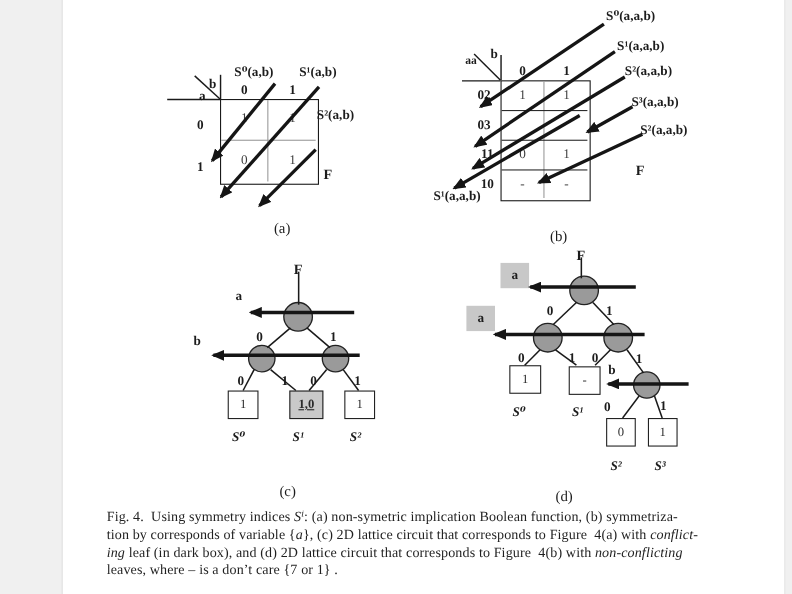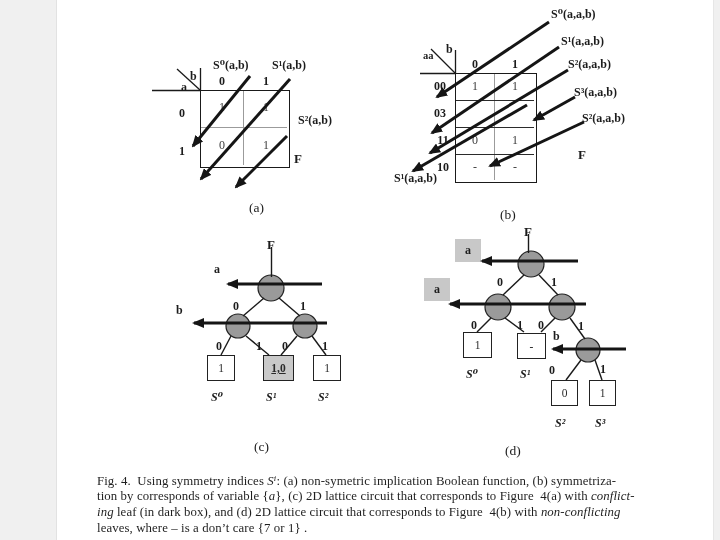--- a/index.html
+++ b/index.html
@@ -17,21 +17,21 @@
   .box{position:absolute;border:1.3px solid #222;background:#fff;z-index:1;
        display:flex;align-items:center;justify-content:center;
        font-family:"Liberation Serif","DejaVu Serif",serif;font-size:11.5px;color:#2a2a2a;}
   .box.shaded{background:#c9c9c9;font-weight:bold;}
   .varbox{position:absolute;background:#c8c8c8;z-index:1;display:flex;align-items:center;justify-content:center;
        font-family:"Liberation Serif","DejaVu Serif",serif;font-size:12px;font-weight:bold;color:#1c1c1c;}
   .gridline{position:absolute;z-index:1;}
   .outline{position:absolute;border:1.4px solid #1a1a1a;background:transparent;z-index:1;}
   svg.overlay{position:absolute;left:0;top:0;z-index:3;pointer-events:none;}
   .cap{position:absolute;left:97px;font-size:12.8px;color:#1f1f1f;letter-spacing:0.1px;z-index:2;
-       font-family:"Liberation Serif","DejaVu Serif",serif;white-space:pre;margin-top:10px;}
+       font-family:"Liberation Serif","DejaVu Serif",serif;white-space:pre;}
 </style>
 </head>
 <body>
 
 <div class="screen">
   <div class="strip left"></div>
   <div class="strip right"></div>
 
   <svg class="overlay" width="720" height="540">
     <defs>
@@ -120,37 +120,37 @@
     <span class="t b ctr" style="left:174px;top:107px;width:16px;">0</span>
     <span class="t b ctr" style="left:174px;top:145px;width:16px;">1</span>
 
     <span class="t gray ctr" style="left:208px;top:101px;width:28px;">1</span>
     <span class="t gray ctr" style="left:252px;top:101px;width:28px;">1</span>
     <span class="t gray ctr" style="left:208px;top:139px;width:28px;">0</span>
     <span class="t gray ctr" style="left:252px;top:139px;width:28px;">1</span>
 
     <span class="t b" style="left:213px;top:59px;">S⁰(a,b)</span>
     <span class="t b" style="left:272px;top:59px;">S¹(a,b)</span>
-    <span class="t b" style="left:288px;top:114px;margin-left:10px;">S²(a,b)</span>
+    <span class="t b" style="left:288px;top:98px;">S²(a,b)</span>
     <span class="t b" style="left:294px;top:152px;font-size:13px;">F</span>
     <span class="t" style="left:249px;top:201px;font-size:13.5px;">(a)</span>
   </div>
 
   <div>
     <div class="outline" style="left:455px;top:73px;width:80px;height:108px;"></div>
     <div class="gridline" style="left:494px;top:74px;width:1px;height:106px;background:#9b9b9b;"></div>
     <div class="gridline" style="left:456px;top:100px;width:78px;height:1px;background:#2b2b2b;"></div>
     <div class="gridline" style="left:456px;top:127px;width:78px;height:1px;background:#2b2b2b;"></div>
     <div class="gridline" style="left:456px;top:154px;width:78px;height:1px;background:#2b2b2b;"></div>
 
     <span class="t b" style="left:423px;top:51px;font-size:10.5px;">aa</span>
     <span class="t b" style="left:446px;top:43px;">b</span>
     <span class="t b ctr" style="left:461px;top:58px;width:28px;">0</span>
     <span class="t b ctr" style="left:501px;top:58px;width:28px;">1</span>
-    <span class="t b ctr" style="left:428px;top:80px;width:24px;">00</span>
+    <span class="t b ctr" style="left:428px;top:80px;width:24px;">02</span>
     <span class="t b ctr" style="left:428px;top:107px;width:24px;">03</span>
     <span class="t b ctr" style="left:431px;top:134px;width:24px;">11</span>
     <span class="t b ctr" style="left:431px;top:161px;width:24px;">10</span>
 
     <span class="t gray ctr" style="left:461px;top:80px;width:28px;">1</span>
     <span class="t gray ctr" style="left:501px;top:80px;width:28px;">1</span>
     <span class="t gray ctr" style="left:461px;top:107px;width:28px;"></span>
     <span class="t gray ctr" style="left:501px;top:107px;width:28px;"></span>
     <span class="t gray ctr" style="left:461px;top:134px;width:28px;">0</span>
     <span class="t gray ctr" style="left:501px;top:134px;width:28px;">1</span>

